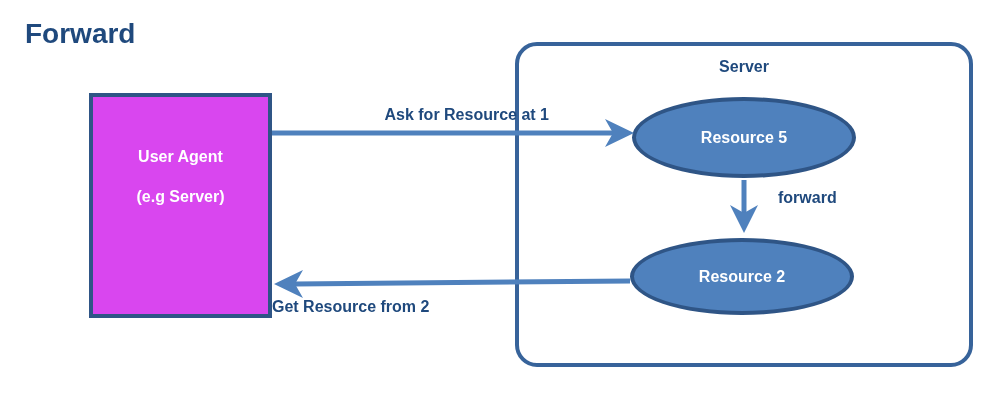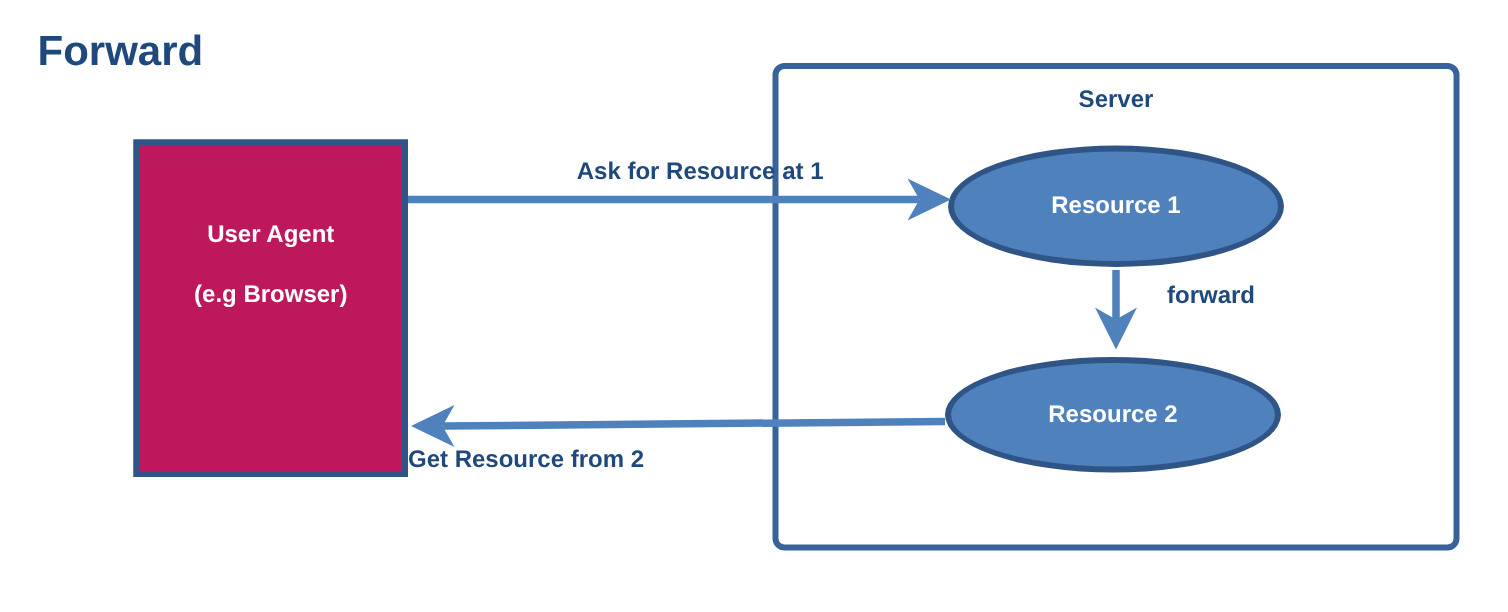--- a/index.html
+++ b/index.html
@@ -20,21 +20,21 @@
     color: #1F497D;
     letter-spacing: 0px;
   }
   .user-agent-box {
     position: absolute;
     left: 89px;
     top: 93px;
     width: 183px;
     height: 225px;
     box-sizing: border-box;
-    background: #be185d;
+    background: #d946ef;
     border: 4px solid #2F5586;
   }
   .ua-line {
     position: absolute;
     left: 0;
     width: 100%;
     text-align: center;
     color: #ffffff;
     font-weight: bold;
     font-size: 16px;
@@ -44,21 +44,21 @@
   .ua-line2 { top: 90px; }
   .server-box {
     position: absolute;
     left: 515px;
     top: 42px;
     width: 458px;
     height: 325px;
     box-sizing: border-box;
     background: transparent;
     border: 4px solid #37639A;
-    border-radius: 8px;
+    border-radius: 22px;
   }
   .server-label {
     position: absolute;
     left: 0;
     top: 12px;
     width: 100%;
     text-align: center;
     color: #1F497D;
     font-weight: bold;
     font-size: 16px;
@@ -98,29 +98,29 @@
 </style>
 </head>
 <body>
 
 <div class="canvas">
 
   <div class="diagram-title">Forward</div>
 
   <div class="user-agent-box">
     <div class="ua-line ua-line1">User Agent</div>
-    <div class="ua-line ua-line2">(e.g Browser)</div>
+    <div class="ua-line ua-line2">(e.g Server)</div>
   </div>
 
   <div class="server-box">
     <div class="server-label">Server</div>
   </div>
 
   <div class="ellipse resource1">
-    <span>Resource 1</span>
+    <span>Resource 5</span>
   </div>
   <div class="ellipse resource2">
     <span>Resource 2</span>
   </div>
 
   <svg class="arrow-layer" viewBox="0 0 1005 408" xmlns="http://www.w3.org/2000/svg">
 
     <g>
       <line x1="272" y1="133" x2="613" y2="133" stroke="#4F81BD" stroke-width="5"></line>
       <polygon points="634,133 605,119 613,133 605,147" fill="#4F81BD"></polygon>

